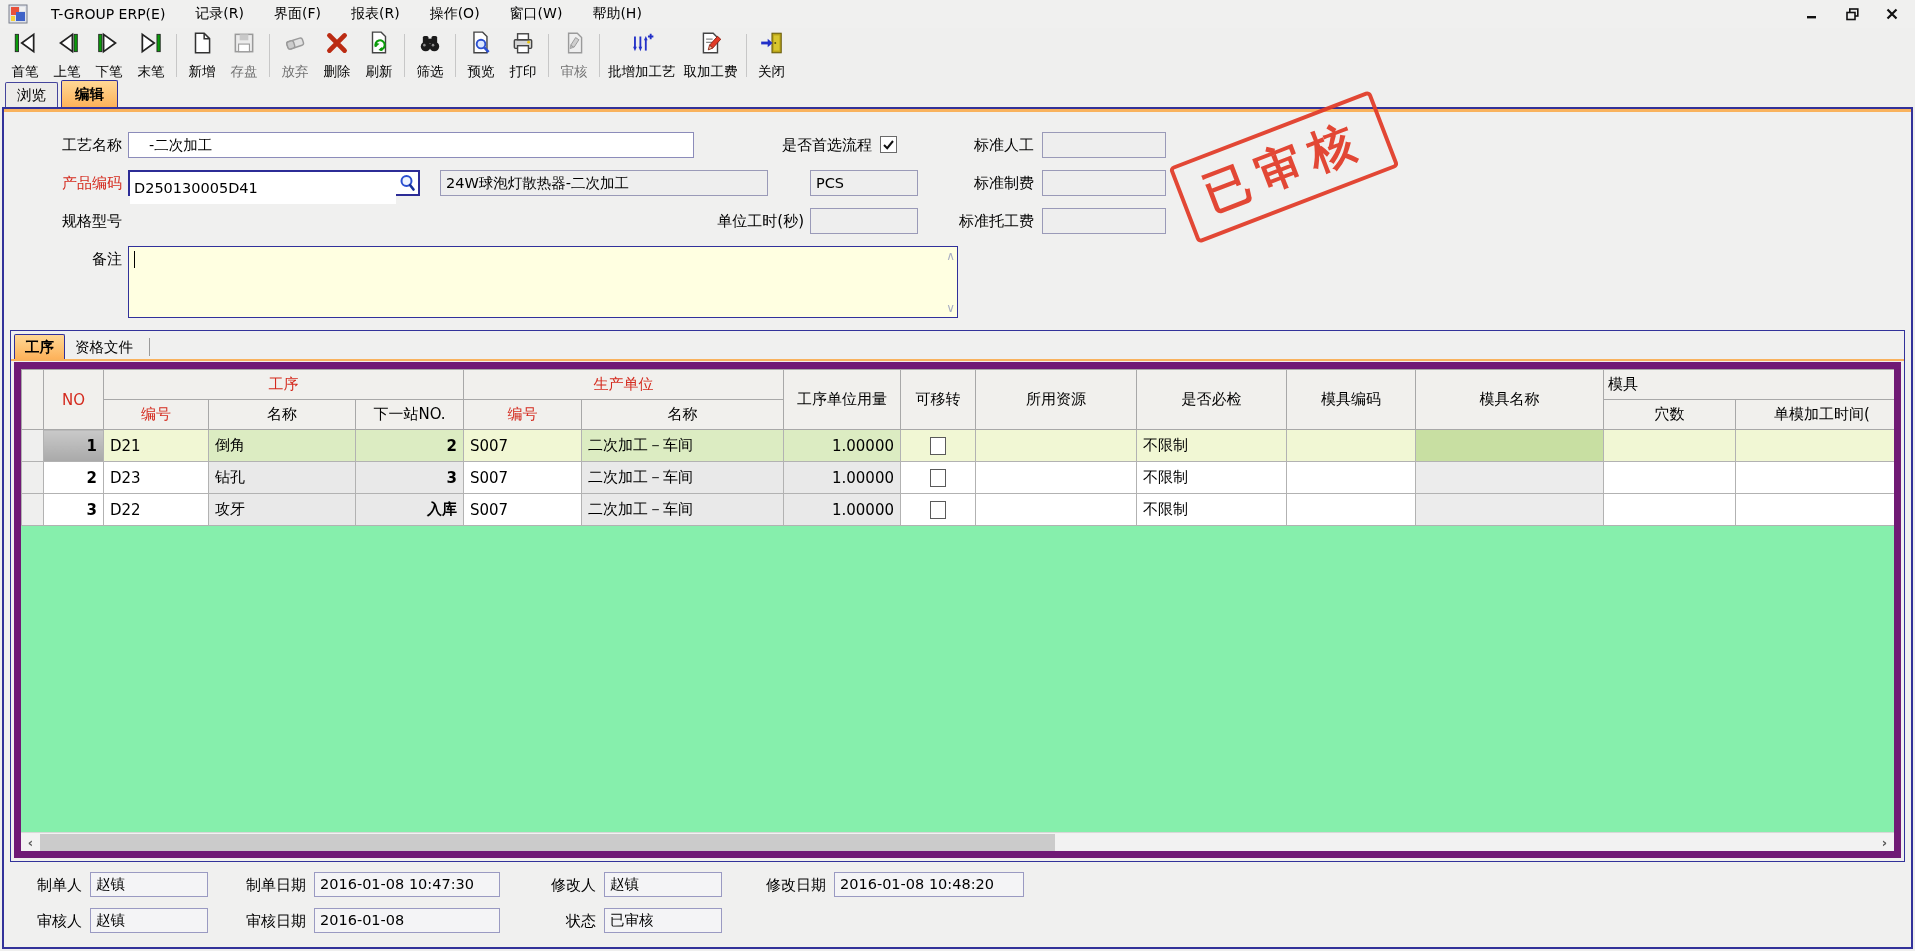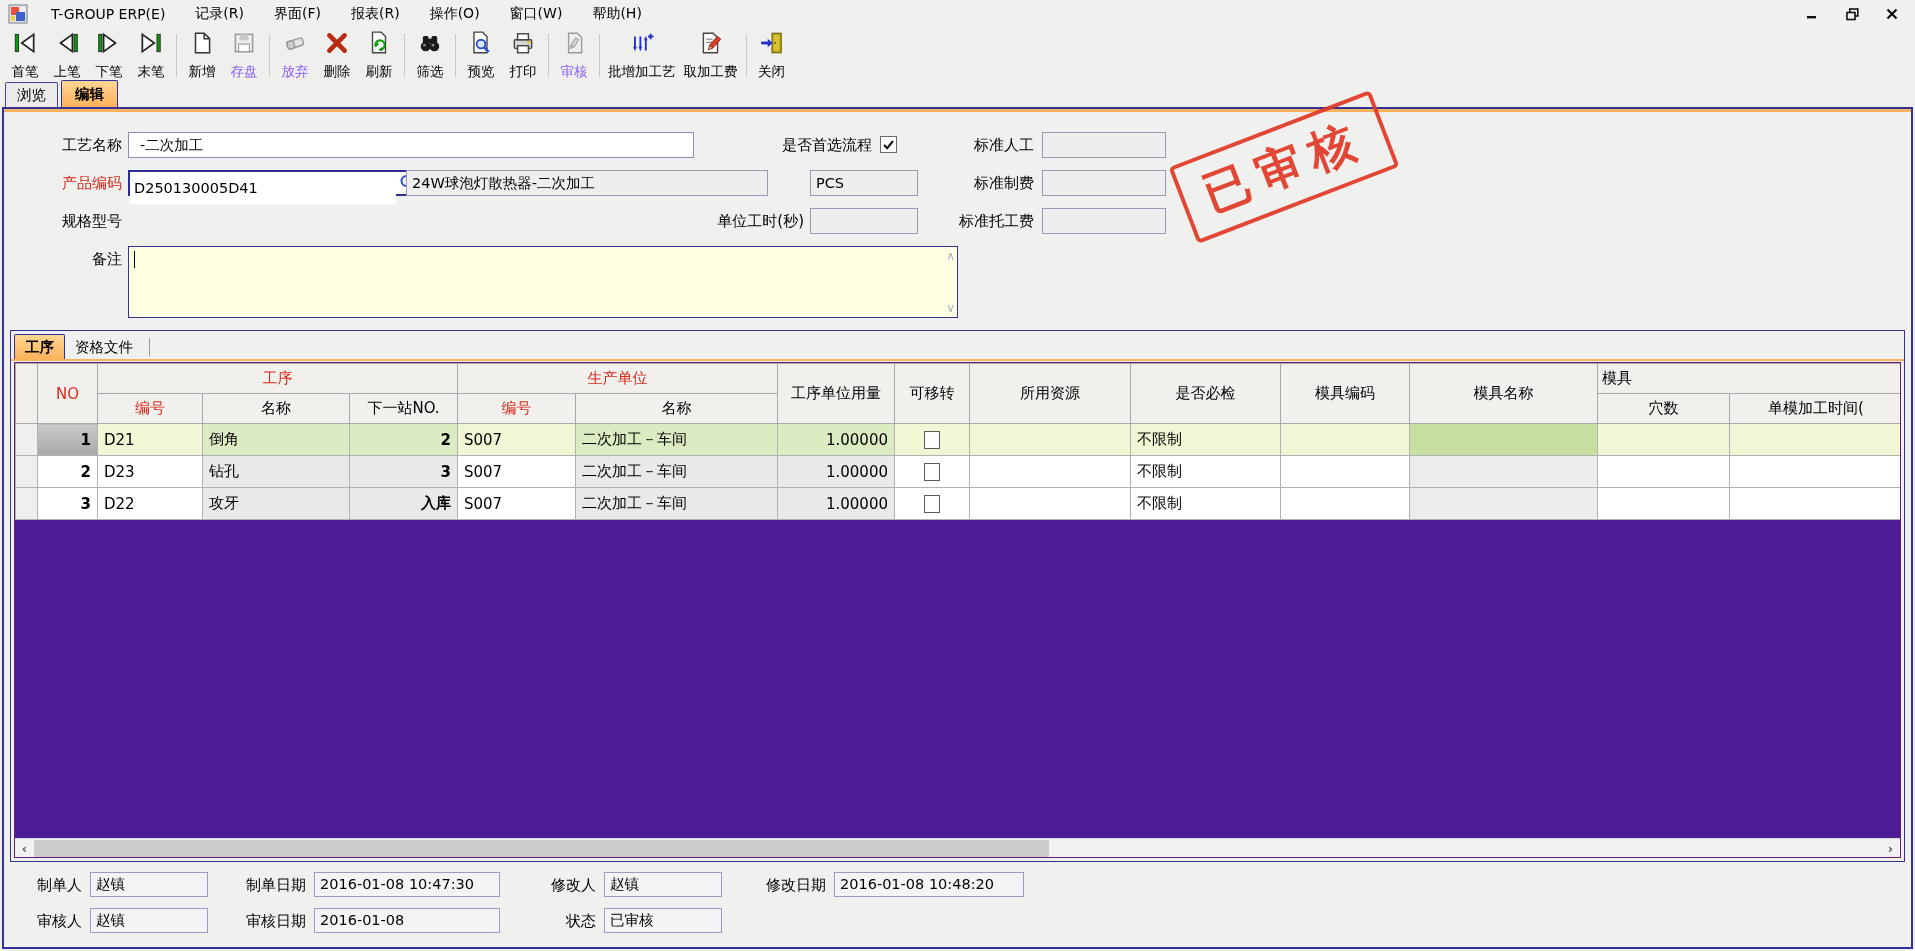--- a/index.html
+++ b/index.html
@@ -13,39 +13,39 @@
   .menubar { height:28px; display:flex; align-items:center; padding-left:6px; background:#f0f0ef; }
   .appicon { width:20px; height:20px; margin:0 8px 0 2px; }
   .menu-item { padding:3px 15px; font-size:14px; cursor:default; white-space:nowrap; }
   .win-controls { margin-left:auto; display:flex; align-items:center; gap:26px; padding-right:16px; }
   .wbtn { width:14px; height:14px; display:flex; align-items:center; justify-content:center; }
   
   .toolbar { height:52px; display:flex; align-items:stretch; padding:1px 4px 0 4px; }
   .tbtn { display:flex; flex-direction:column; align-items:center; justify-content:space-between;
           min-width:42px; padding:1px 4px 1px; font-size:13.5px; line-height:15px; white-space:nowrap; }
   .tbtn svg { display:block; margin-bottom:0px; }
-  .tbtn.disabled { color:#8b5cf6; }
+  .tbtn.disabled { color:#737373; }
   .tsep { width:1px; background:#c7c7c7; margin:5px 4px 3px 4px; }
   
   .tabstrip { height:27px; display:flex; align-items:flex-end; padding-left:5px; }
   .tab { background:#ecebe9; border:1px solid #45459c; border-bottom:none; border-radius:2px 2px 0 0;
          padding:3px 11px 2px; font-size:14.5px; margin-right:3px; }
   .tab.active { background:linear-gradient(180deg,#ffd торг795 0%,#fdb55f 100%); }
   .tab.active { background:linear-gradient(180deg,#ffd795 0%,#fdb25a 100%); font-weight:bold;
          border:1px solid #30309a; border-bottom:none; padding:4px 13px 3px; }
   
   .main-panel { position:absolute; left:2px; right:2px; top:107px; bottom:2px;
                 border:2px solid #32329a; background:#f0f0ef; }
   .orange-line { height:3px; background:#f9b25d; }
   
   .form-pane { position:relative; height:218px; }
   .flabel { position:absolute; height:26px; line-height:26px; text-align:right; font-size:15px; }
   .red { color:#d42a1e; }
   .finput { position:absolute; height:26px; border:1px solid #8c8cba; background:#fff;
-            font-family:inherit; font-size:14.5px; padding:2px 11px; }
+            font-family:inherit; font-size:14.5px; padding:2px 20px; }
   .focused { border:2px solid #2c2c96; }
   .rofield { position:absolute; height:26px; line-height:24px; background:#eeeeee;
              border:1px solid #9a9ab8; padding:0 5px; font-size:14.5px; overflow:hidden; white-space:nowrap; }
   .code-wrap { position:absolute; height:26px; border:2px solid #2c2c96; background:#fff; display:flex; }
   .code-wrap input { border:none; outline:none; flex:1; font-family:inherit; font-size:14.5px; padding:16px 4px; background:#fff; min-width:0; }
   .lookup-btn { width:22px; display:flex; align-items:center; justify-content:center; background:#fff; }
   .cb { position:absolute; width:17px; height:17px; background:#fff; border:1px solid #6a6a6a; display:flex; align-items:center; justify-content:center; }
   .remarks { position:absolute; background:#ffffe1; border:1px solid #31319b; }
   .remarks textarea { width:100%; height:100%; border:none; outline:none; background:transparent; resize:none;
             font-family:inherit; font-size:14.5px; padding:2px 16px 2px 4px; }
@@ -56,21 +56,21 @@
            font-size:46px; font-weight:bold; letter-spacing:10px; opacity:.93; white-space:nowrap; }
   
   .sub-panel { position:relative; margin:0 6px; height:532px; border:1px solid #32329a; background:#f0f0ef; }
   .dtabs { height:28px; display:flex; align-items:flex-end; padding-left:3px; padding-top:2px; }
   .dtab { padding:3px 10px 2px; font-size:14.5px; }
   .dtab.active { background:linear-gradient(180deg,#ffd795 0%,#fdb25a 100%); font-weight:bold;
                  border:1px solid #30309a; border-bottom:none; border-radius:2px 2px 0 0; }
   .dsep { width:1px; height:18px; background:#9a9a9a; margin:0 4px 3px 6px; }
   .orange-line2 { height:2px; background:#f9b25d; }
   .grid-wrap { position:absolute; left:3px; right:3px; top:31px; bottom:3px;
-               border:1px solid #701a75; background:#4c1d95; overflow:hidden; }
+               border:7px solid #701a75; background:#86efac; overflow:hidden; }
   table.grid { border-collapse:collapse; table-layout:fixed; width:1887px; font-size:15px; }
   .grid th { background:#f1f0ed; border:1px solid #a8a8a8; font-weight:normal; height:30px; padding:0 4px; overflow:hidden; white-space:nowrap; }
   .grid th.hred { color:#d42a1e; }
   .grid td { border:1px solid #b2b2b2; height:32px; padding:0 6px; overflow:hidden; white-space:nowrap; background:#fff; }
   .grid td.selcol { background:#efefee; padding:0; }
   .grid td.nocell { font-weight:bold; text-align:right; }
   .grid td.ro { background:#e9e9e9; }
   .grid td.rodark { background:#ececec; }
   .grid td.rt { text-align:right; }
   .grid td.bold { font-weight:bold; }
@@ -303,21 +303,21 @@
     <div class="flabel red" style="left:20px; top:58px; width:98px;">产品编码</div>
     <div class="code-wrap" style="left:124px; top:58px; width:292px;">
       <input value="D250130005D41" style="">
       <div class="lookup-btn">
         <svg width="18" height="20" viewBox="0 0 18 20">
           <circle cx="8.5" cy="8" r="5" fill="#eef4ff" stroke="#2b4fd0" stroke-width="2"></circle>
           <line x1="12" y1="12" x2="15.5" y2="16.5" stroke="#16309a" stroke-width="2.6" stroke-linecap="round"></line>
         </svg>
       </div>
     </div>
-    <div class="rofield" style="left:402px; top:58px; width:362px;">24W球泡灯散热器-二次加工</div>
+    <div class="rofield" style="left:436px; top:58px; width:328px;">24W球泡灯散热器-二次加工</div>
     <div class="rofield" style="left:806px; top:58px; width:108px;">PCS</div>
     <div class="flabel" style="left:890px; top:58px; width:140px;">标准制费</div>
     <div class="rofield" style="left:1038px; top:58px; width:124px;"></div>
 
     <div class="flabel" style="left:20px; top:96px; width:98px;">规格型号</div>
     <div class="flabel" style="left:694px; top:96px; width:106px;">单位工时(秒)</div>
     <div class="rofield" style="left:806px; top:96px; width:108px;"></div>
     <div class="flabel" style="left:890px; top:96px; width:140px;">标准托工费</div>
     <div class="rofield" style="left:1038px; top:96px; width:124px;"></div>
 

